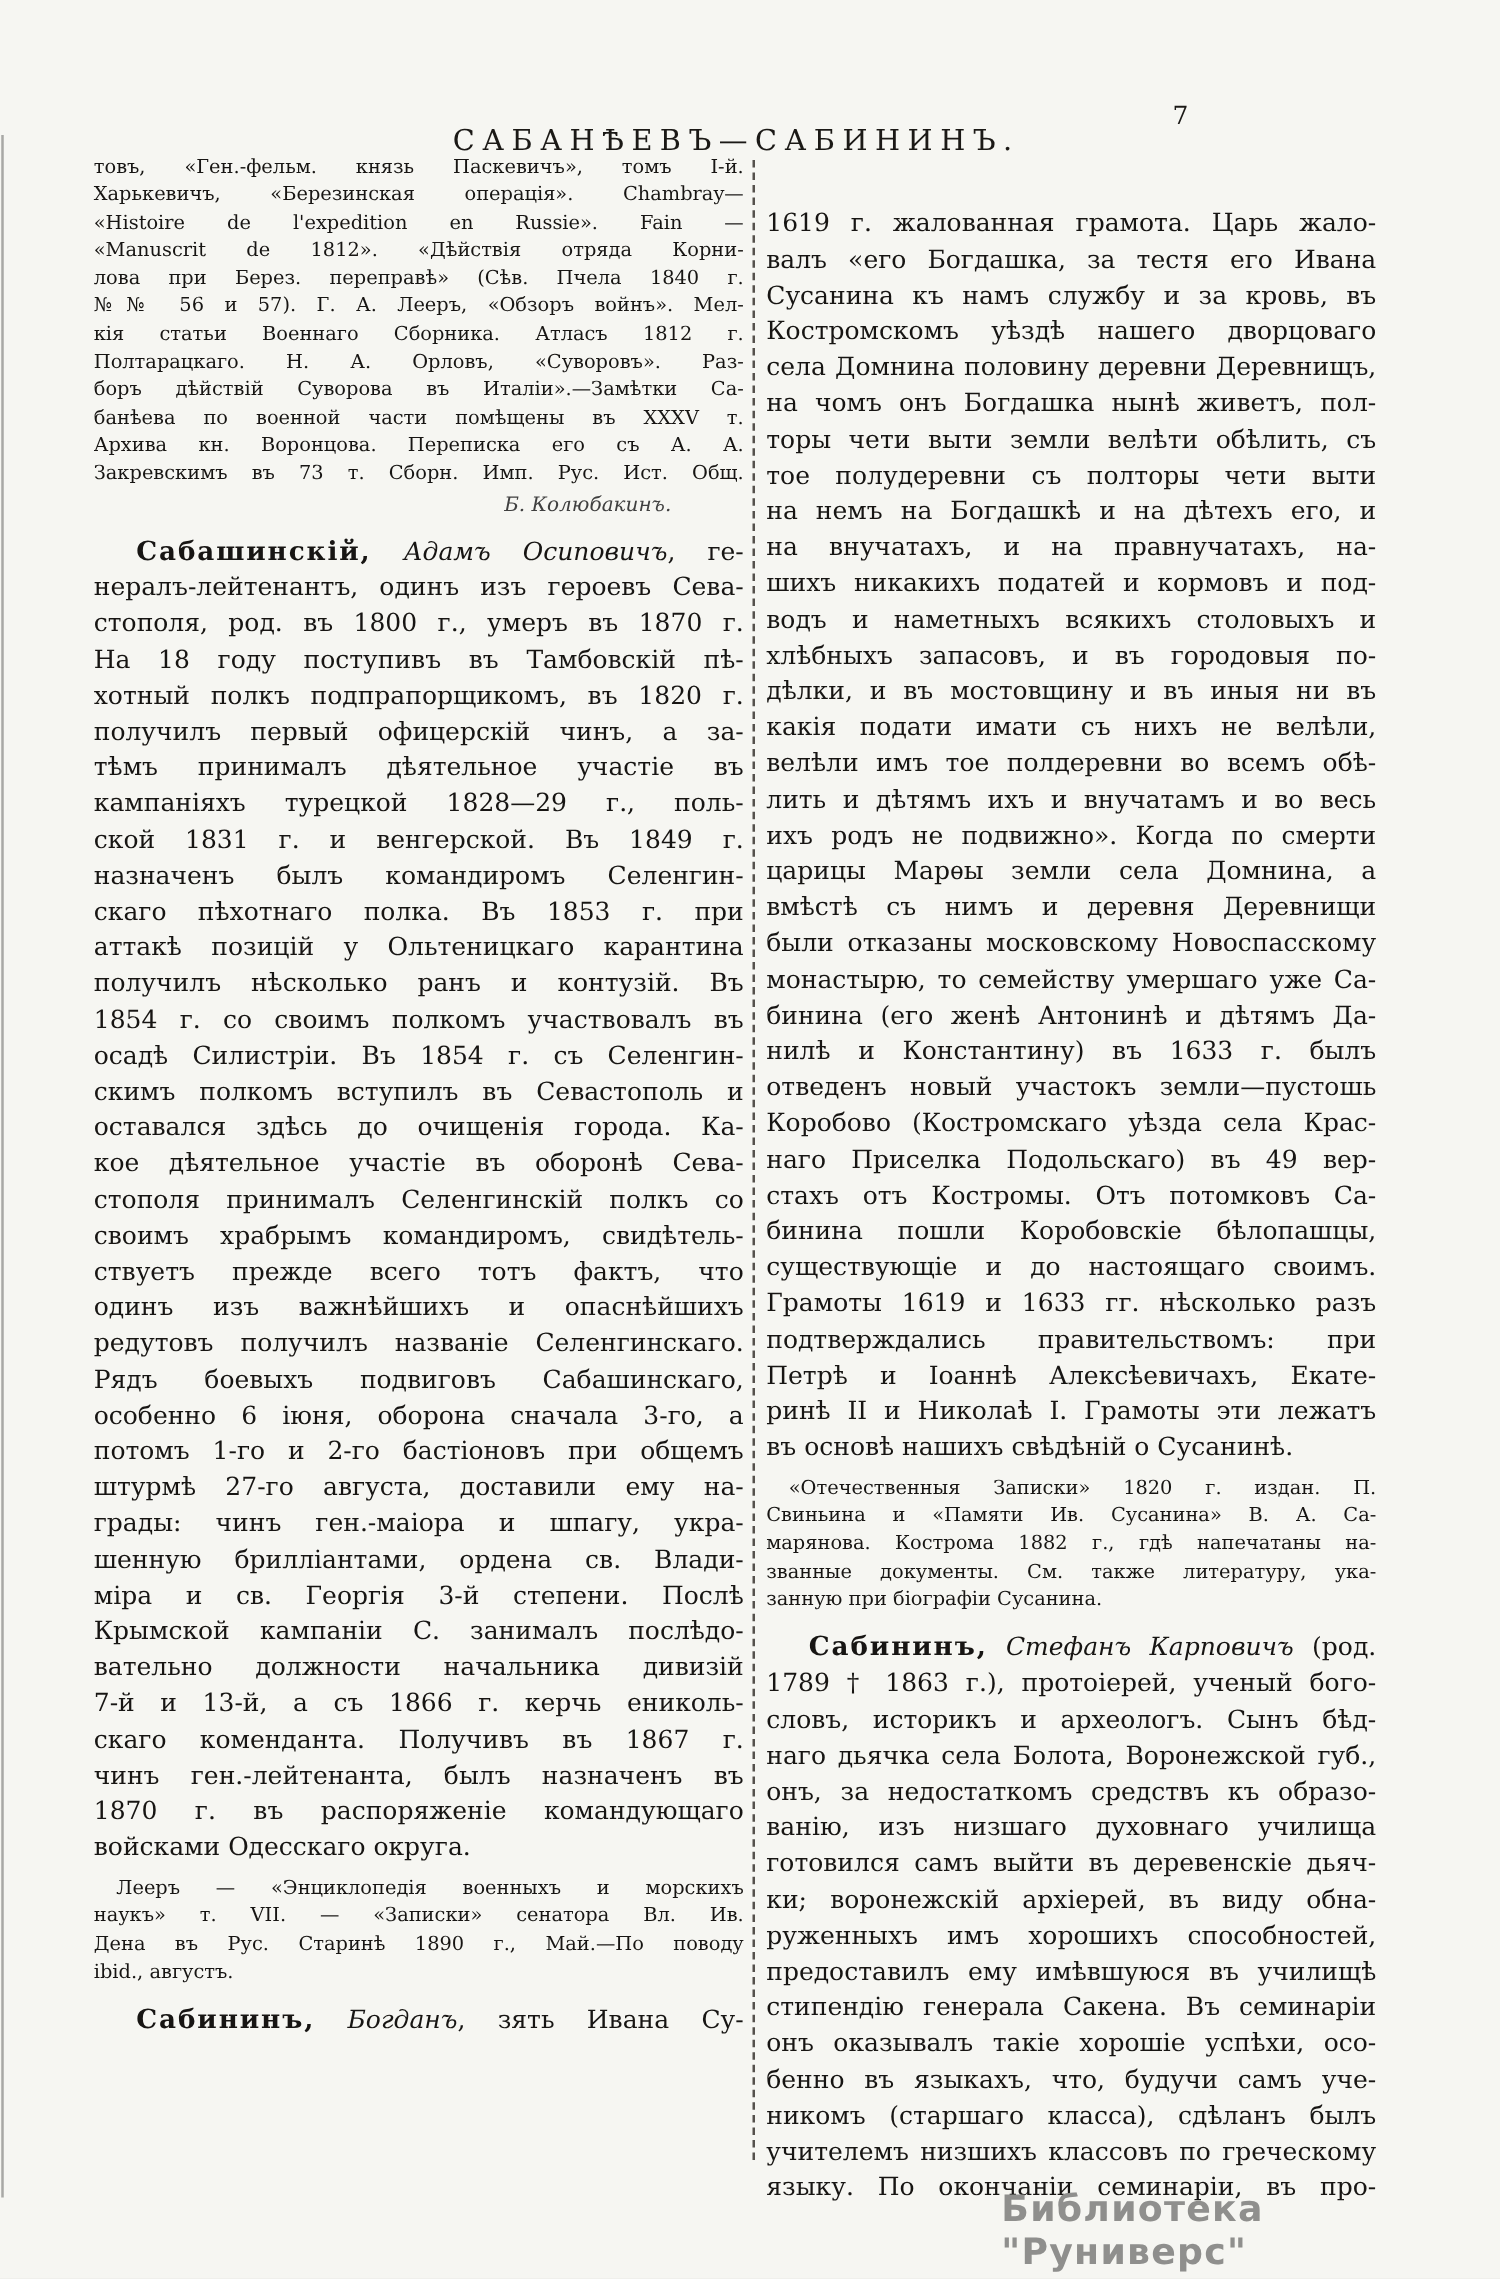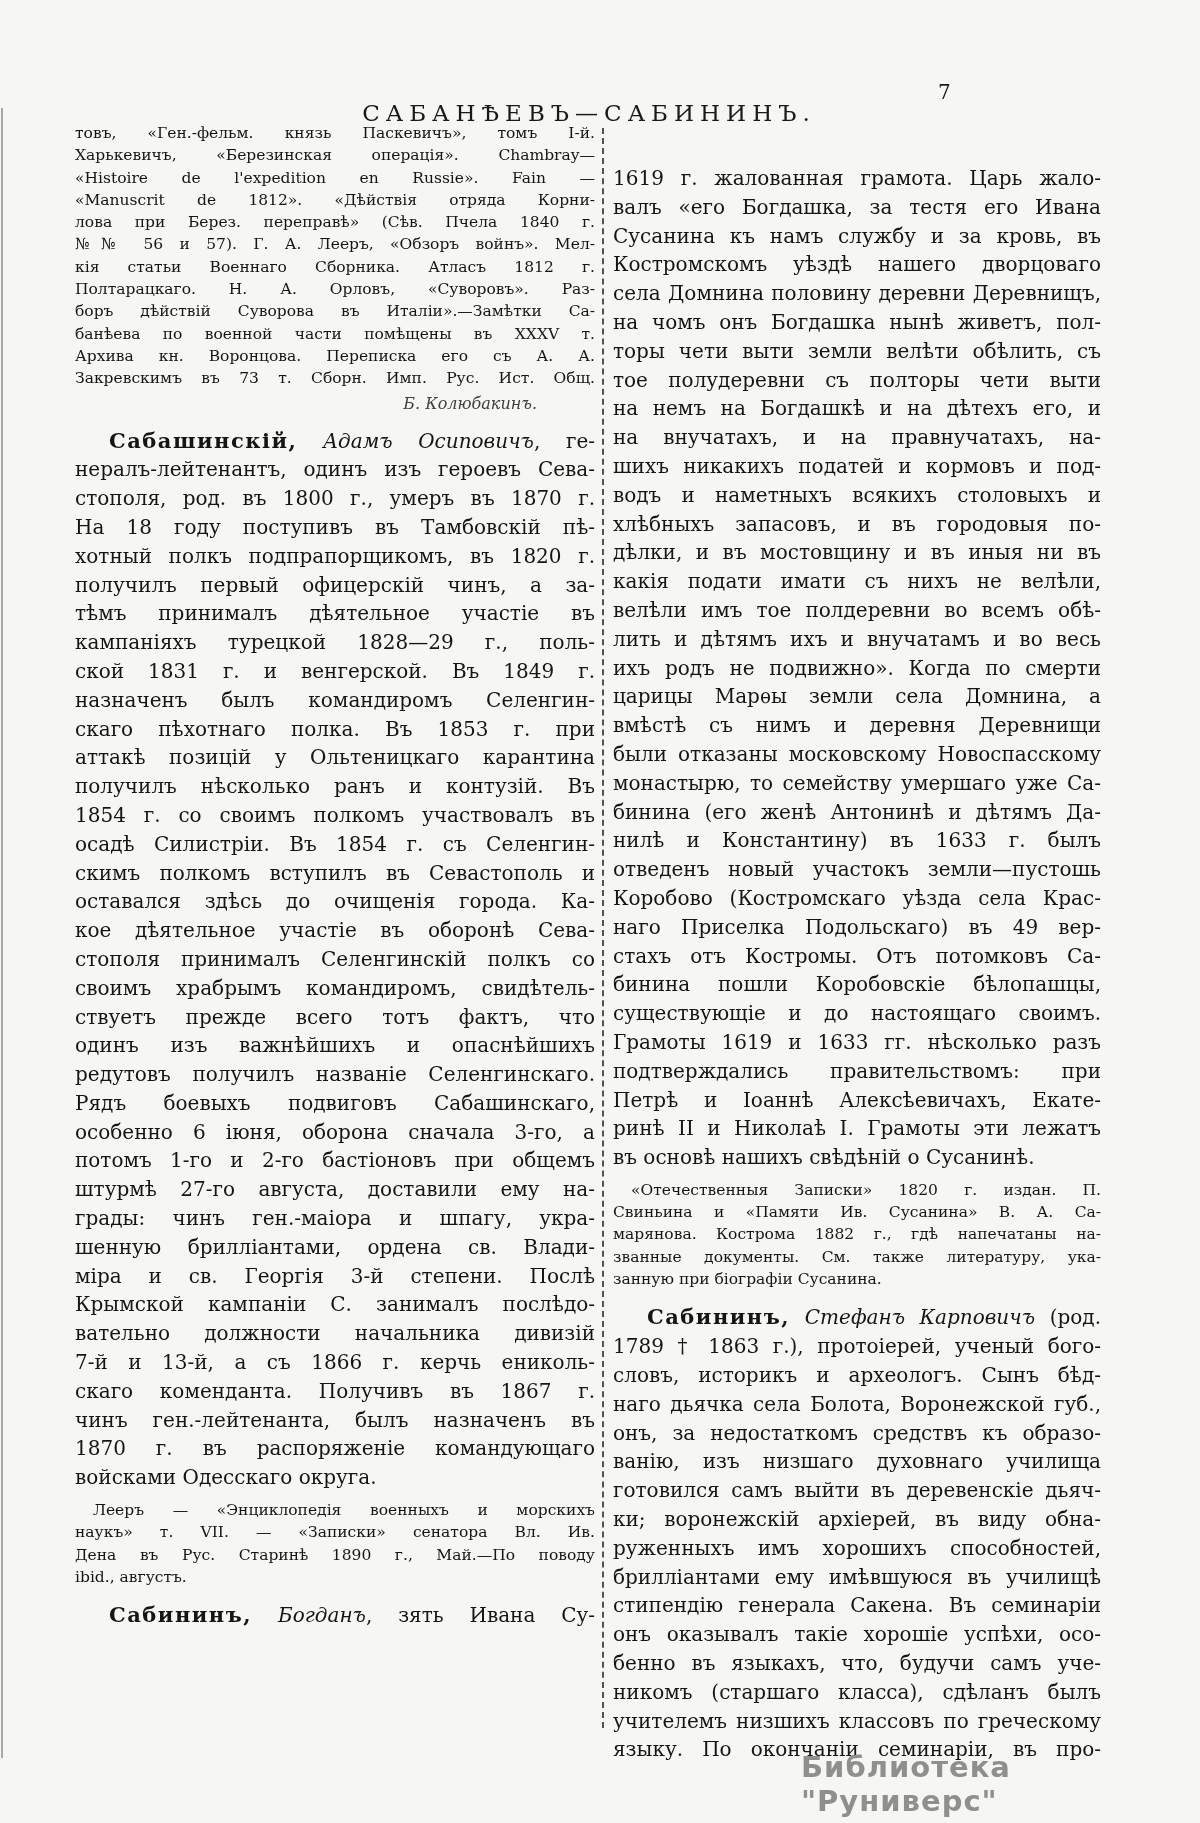--- a/index.html
+++ b/index.html
@@ -200,21 +200,21 @@
       </div>
       <div class="body-lines">
           <div class="tl">1789 † 1863 г.), протоіерей, ученый бого-</div>
           <div class="tl">словъ, историкъ и археологъ. Сынъ бѣд-</div>
           <div class="tl">наго дьячка села Болота, Воронежской губ.,</div>
           <div class="tl">онъ, за недостаткомъ средствъ къ образо-</div>
           <div class="tl">ванію, изъ низшаго духовнаго училища</div>
           <div class="tl">готовился самъ выйти въ деревенскіе дьяч-</div>
           <div class="tl">ки; воронежскій архіерей, въ виду обна-</div>
           <div class="tl">руженныхъ имъ хорошихъ способностей,</div>
-          <div class="tl">брилліантами ему имѣвшуюся въ училищѣ</div>
+          <div class="tl">предоставилъ ему имѣвшуюся въ училищѣ</div>
           <div class="tl">стипендію генерала Сакена. Въ семинаріи</div>
           <div class="tl">онъ оказывалъ такіе хорошіе успѣхи, осо-</div>
           <div class="tl">бенно въ языкахъ, что, будучи самъ уче-</div>
           <div class="tl">никомъ (старшаго класса), сдѣланъ былъ</div>
           <div class="tl">учителемъ низшихъ классовъ по греческому</div>
           <div class="tl">языку. По окончаніи семинаріи, въ про-</div>
         </div>
     </div>
 
   </div>

